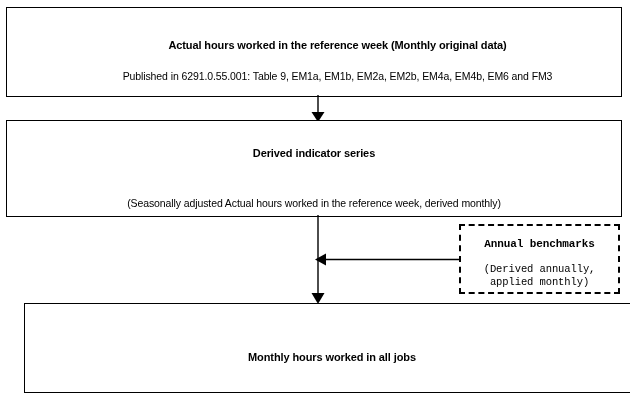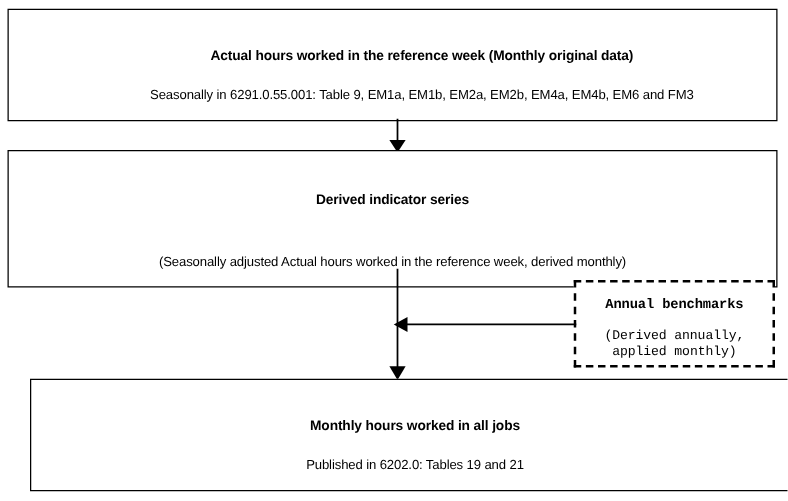--- a/index.html
+++ b/index.html
@@ -56,21 +56,21 @@
     padding-left: 47px;
   }
   #box-source .box-title { margin-top: 17px; }
   #box-source .box-sub { margin-top: 18px; }
 
   
   #box-derived {
     left: 6px;
     top: 120px;
     width: 616px;
-    height: 110px;
+    height: 97px;
   }
   #box-derived .box-title { margin-top: 20px; }
   #box-derived .box-sub { margin-top: 37px; }
 
   
   #box-benchmarks {
     left: 459px;
     top: 224px;
     width: 161px;
     height: 70px;
@@ -116,21 +116,21 @@
     height: 28px;
   }
 </style>
 </head>
 <body>
 
 <div id="diagram">
 
   <div class="box" id="box-source">
     <div class="box-title">Actual hours worked in the reference week (Monthly original data)</div>
-    <div class="box-sub">Seasonally in 6291.0.55.001: Table 9, EM1a, EM1b, EM2a, EM2b, EM4a, EM4b, EM6 and FM3</div>
+    <div class="box-sub">Published in 6291.0.55.001: Table 9, EM1a, EM1b, EM2a, EM2b, EM4a, EM4b, EM6 and FM3</div>
   </div>
 
   <svg class="connector" id="connector-source-derived" viewBox="0 0 44 28" width="44" height="28">
     <line x1="22" y1="0" x2="22" y2="19" stroke="#000000" stroke-width="1.4"></line>
     <polygon points="15.5,17 28.5,17 22,27" fill="#000000"></polygon>
   </svg>
 
   <div class="box" id="box-derived">
     <div class="box-title">Derived indicator series</div>
     <div class="box-sub">(Seasonally adjusted Actual hours worked in the reference week, derived monthly)</div>
@@ -146,16 +146,15 @@
     <polygon points="15.5,78 28.5,78 22,89" fill="#000000"></polygon>
   </svg>
 
   <svg class="connector" id="connector-benchmarks-flow" viewBox="0 0 160 28" width="160" height="28">
     <line x1="151" y1="13.5" x2="14" y2="13.5" stroke="#000000" stroke-width="1.4"></line>
     <polygon points="16,7.5 16,19.5 5,13.5" fill="#000000"></polygon>
   </svg>
 
   <div class="box" id="box-output">
     <div class="box-title">Monthly hours worked in all jobs</div>
-    <div class="box-sub">Published in 6202.0: Tables 19 and 21</div>
   </div>
 
 </div>
 
 </body></html>

